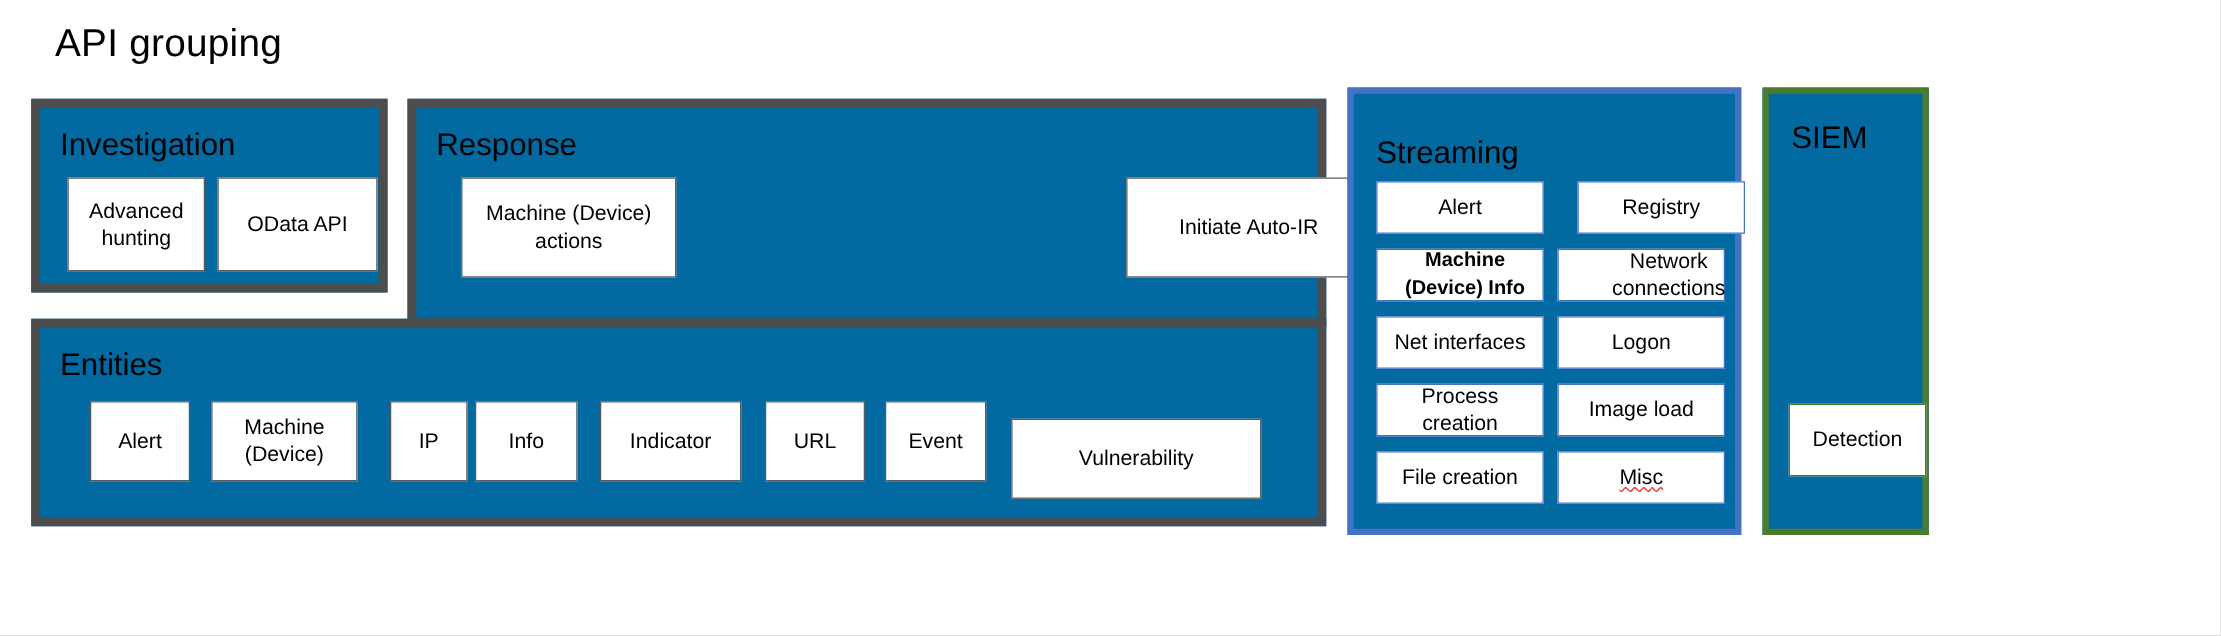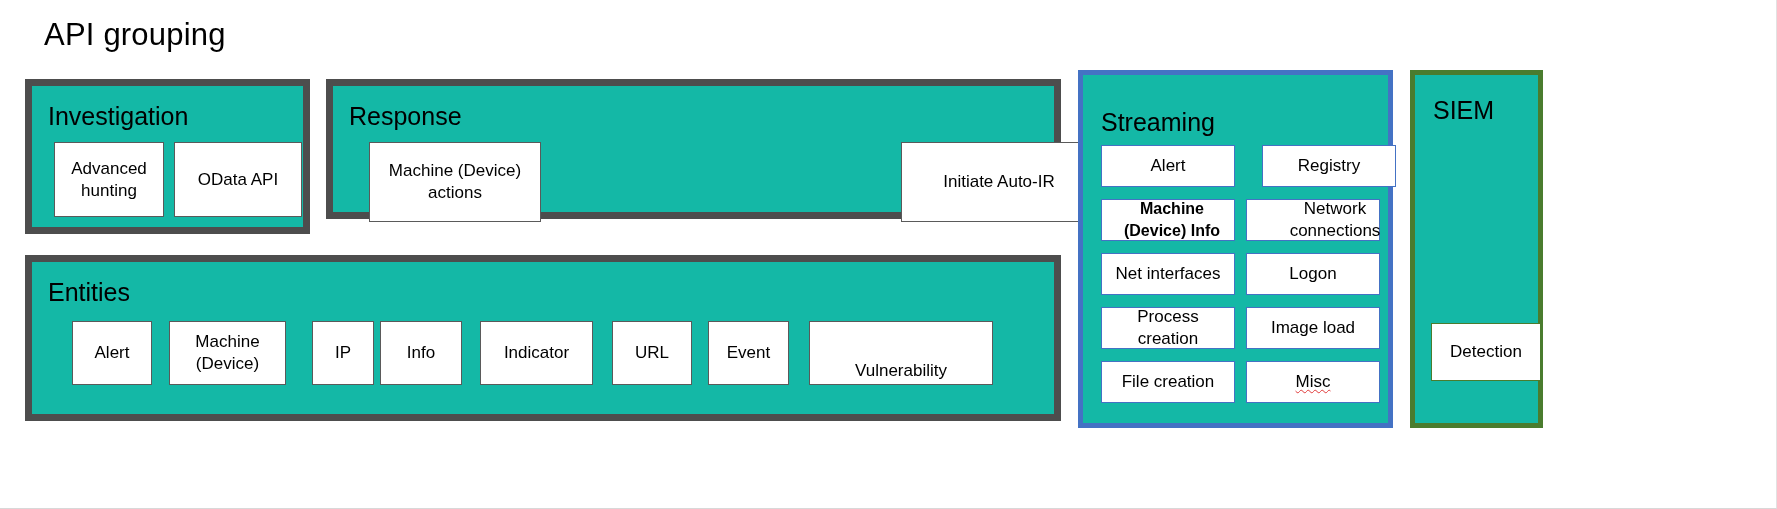--- a/index.html
+++ b/index.html
@@ -37,21 +37,21 @@
     letter-spacing: 0.2px;
     font-weight: 400;
     color: #000;
     white-space: nowrap;
   }
 
   
   .group {
     position: absolute;
     box-sizing: border-box;
-    background: #14b8a6;
+    background: #0369a1;
   }
   .group.gray   { border: 7px solid #4d4d4d; }
   .group.blue   { border: 5px solid #4472c4; }
   .group.green  { border: 5px solid #4a7c2e; }
 
   .group-title {
     position: absolute;
     font-size: 25px;
     line-height: 30px;
     font-weight: 400;
@@ -86,21 +86,21 @@
     text-decoration-style: wavy;
     text-decoration-color: #e03a3a;
     text-decoration-thickness: 1px;
     text-underline-offset: 2px;
   }
 
   
   #investigation-group { left: 25px;  top: 79px;  width: 285px; height: 155px; }
   #investigation-title { left: 16px;  top: 15px; }
 
-  #response-group      { left: 326px; top: 79px;  width: 735px; height: 140px; }
+  #response-group      { left: 326px; top: 79px;  width: 735px; height: 182px; }
   #response-title      { left: 16px;  top: 15px; }
 
   #entities-group      { left: 25px;  top: 255px; width: 1036px; height: 166px; }
   #entities-title      { left: 16px;  top: 15px; }
 
   #streaming-group     { left: 1078px; top: 70px; width: 315px; height: 358px; }
   #streaming-title     { left: 18px;  top: 32px; }
 
   #siem-group          { left: 1410px; top: 70px; width: 133px; height: 358px; }
   #siem-title          { left: 18px;  top: 20px; }
@@ -161,21 +161,21 @@
     </div>
 
     <div class="box thin-gray" style="left:580px; top:59px; width:80px; height:64px;">
       <span class="lbl">URL</span>
     </div>
 
     <div class="box thin-gray" style="left:676px; top:59px; width:81px; height:64px;">
       <span class="lbl">Event</span>
     </div>
 
-    <div class="box thin-gray" style="left:777px; top:59px; width:184px; height:64px;align-items:flex-end;">
+    <div class="box thin-gray" style="left:777px; top:73px; width:200px; height:64px;">
       <span class="lbl">Vulnerability</span>
     </div>
   </div>
 
   <div class="group blue" id="streaming-group">
     <div class="group-title" id="streaming-title">Streaming</div>
 
     <div class="box thin-blue" style="left:18px; top:70px; width:134px; height:42px;">
       <span class="lbl">Alert</span>
     </div>

